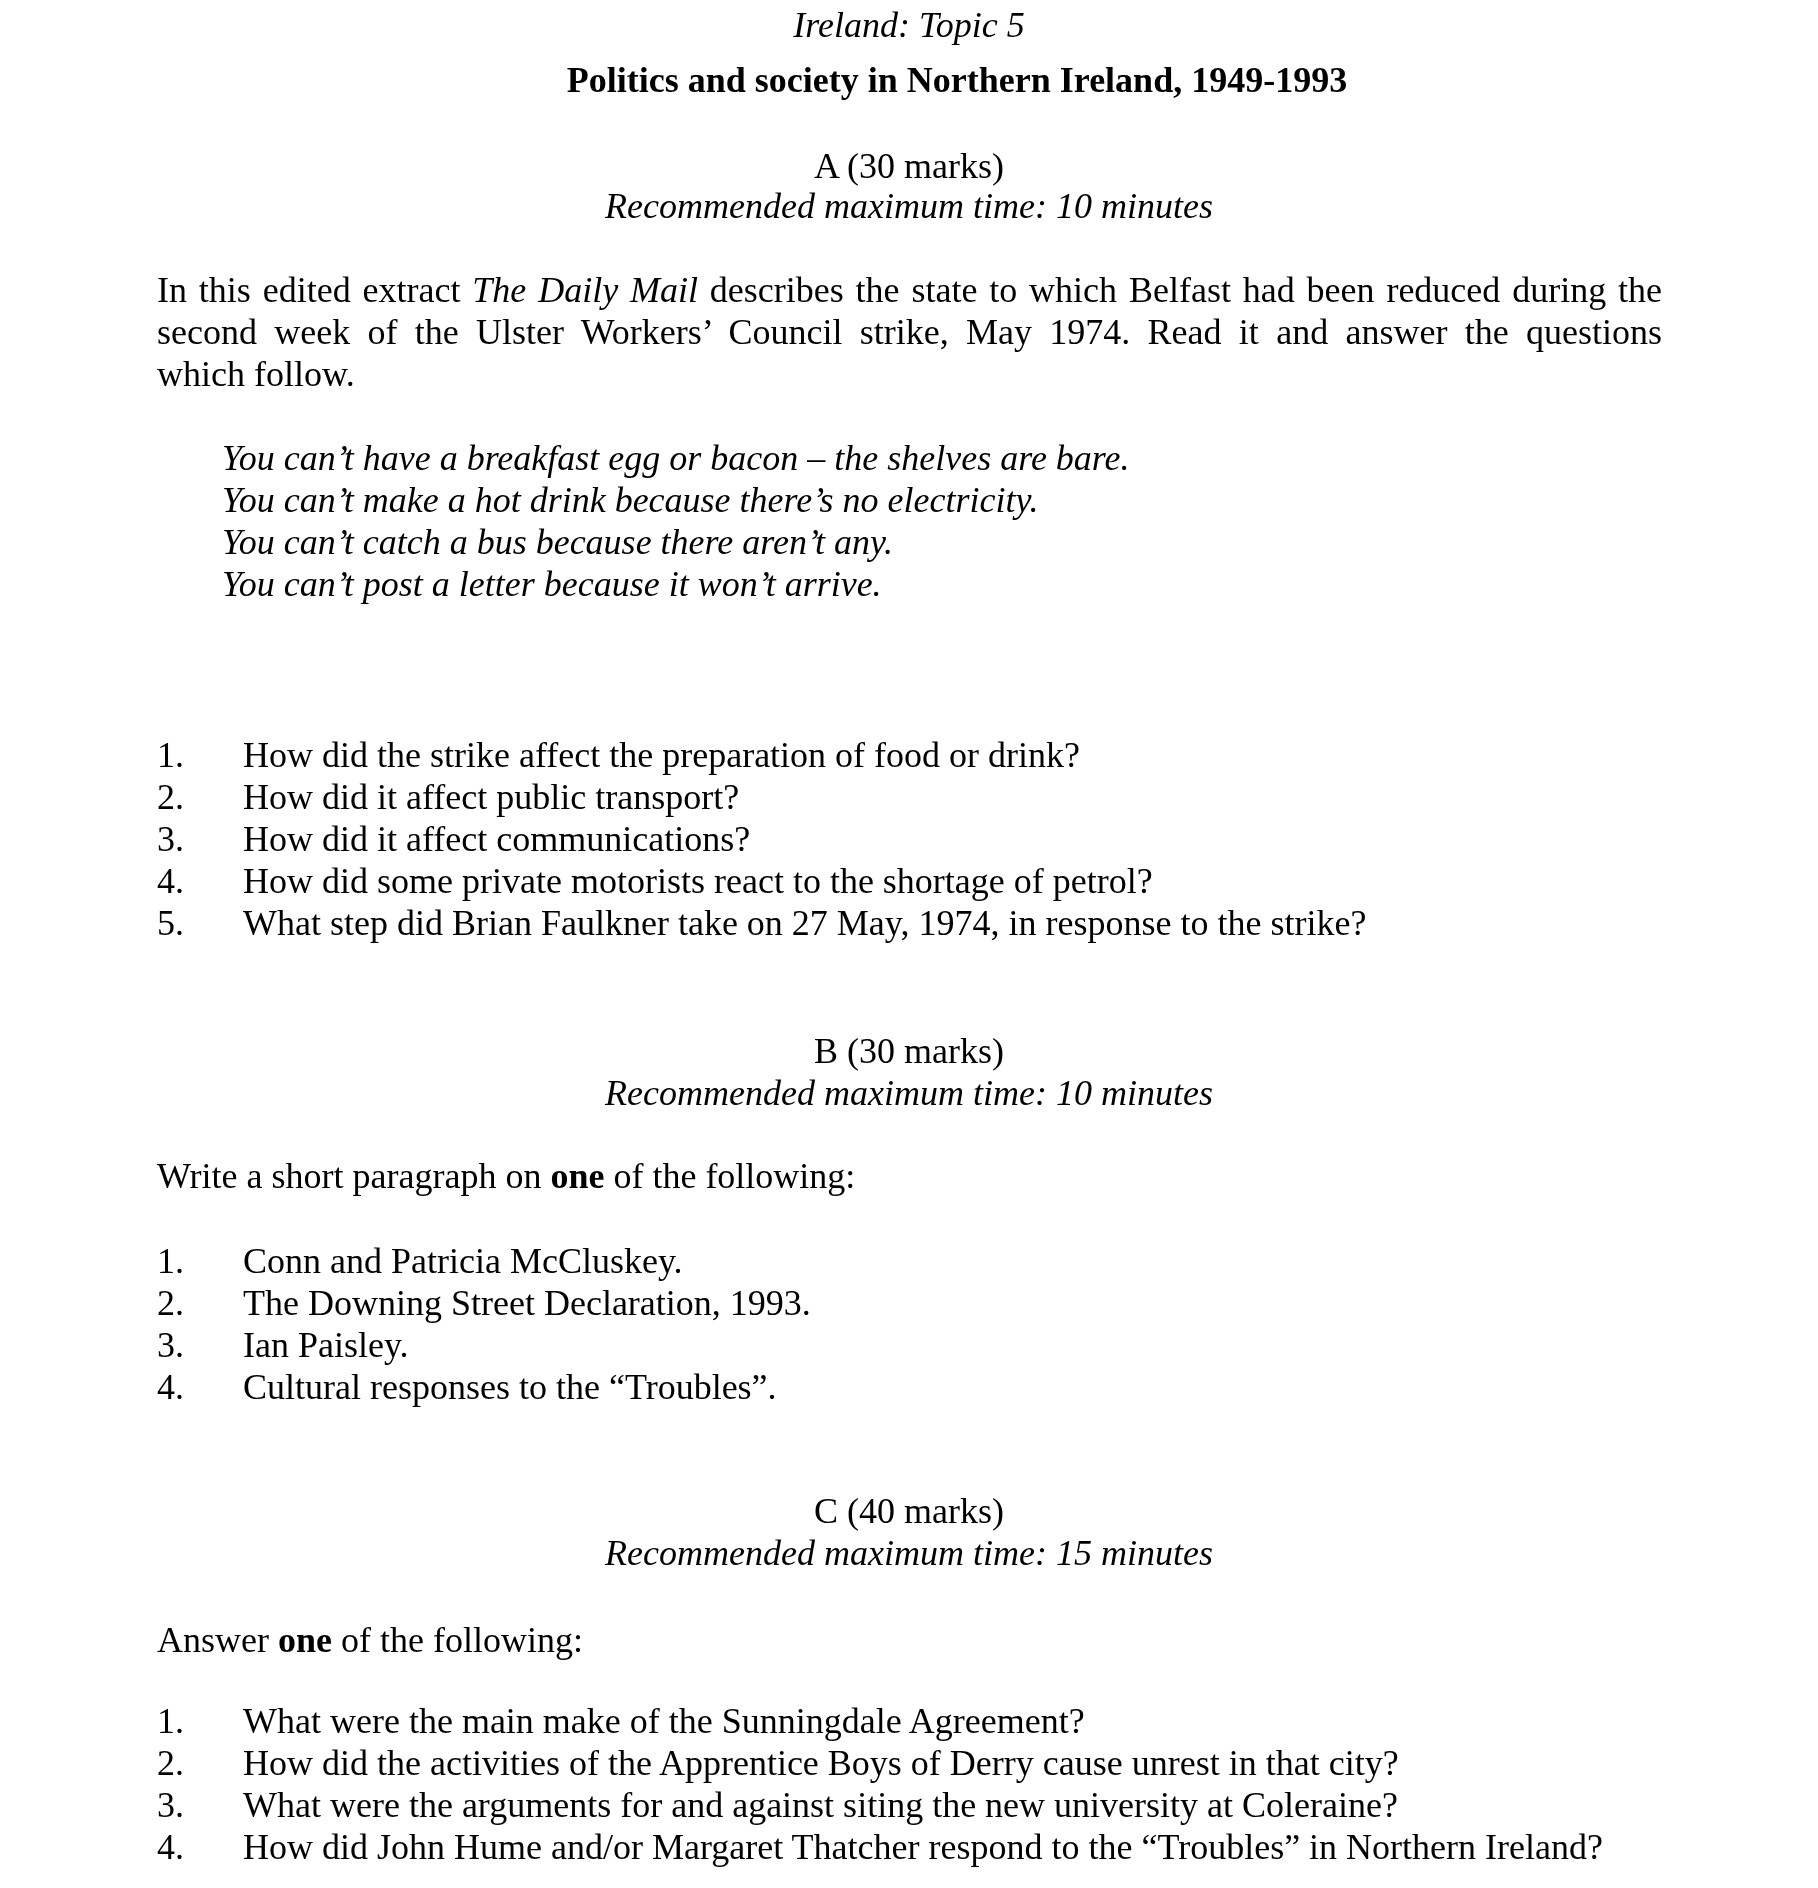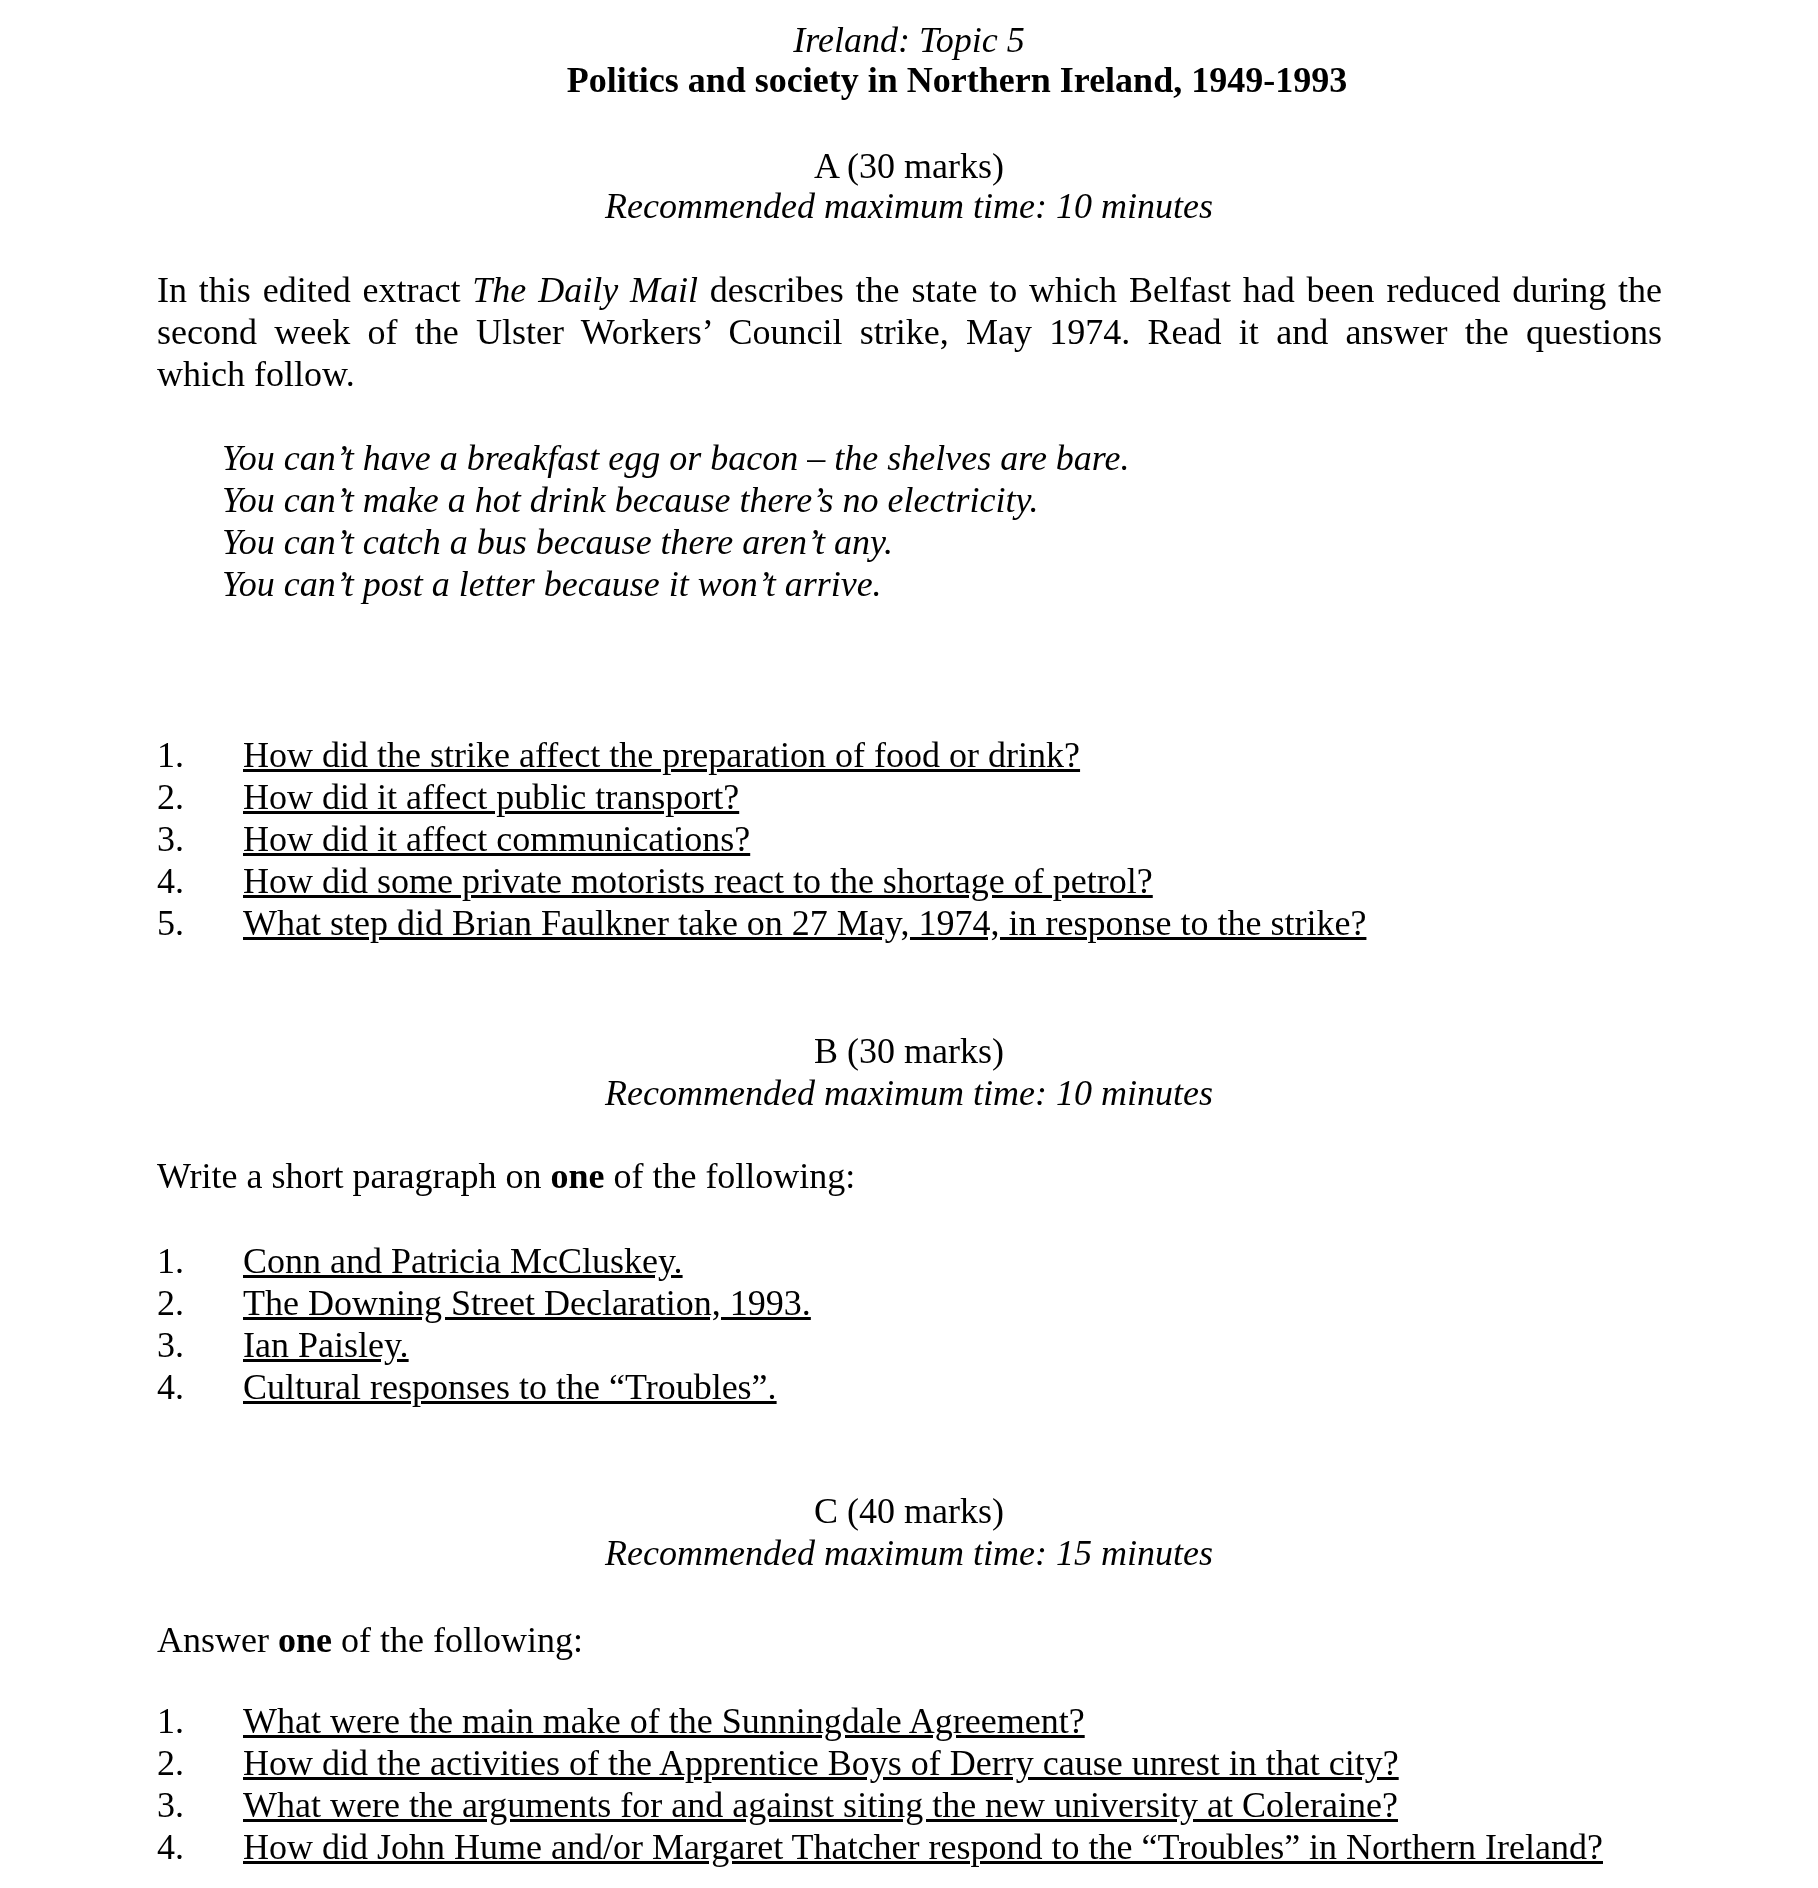--- a/index.html
+++ b/index.html
@@ -61,27 +61,26 @@
     }
     .qnum {
       position: absolute;
       left: 0;
       top: 0;
     }
     .qtext {
       position: absolute;
       left: 86px;
       top: 0;
-      text-decoration: underline;
     }
   </style>
 </head>
 <body>
 
-<div class="line center italic" style="top:19px;">Ireland: Topic 5</div>
+<div class="line center italic" style="top:4px;">Ireland: Topic 5</div>
 <div class="line center bold" style="top:59px;padding-left:48px;">Politics and society in Northern Ireland, 1949-1993</div>
 
 <div>
   <div class="line center" style="top:145px;">A (30 marks)</div>
   <div class="line center italic" style="top:185px;">Recommended maximum time: 10 minutes</div>
 
   <div class="para" style="top:269px;">
     <span class="jline"><span>In this edited extract </span><i>The Daily Mail</i><span> describes the state to which Belfast had been reduced during the</span></span>
     <span class="jline">second week of the Ulster Workers’ Council strike, May 1974.  Read it and answer the questions</span>
     <span class="jline last">which follow.</span>

